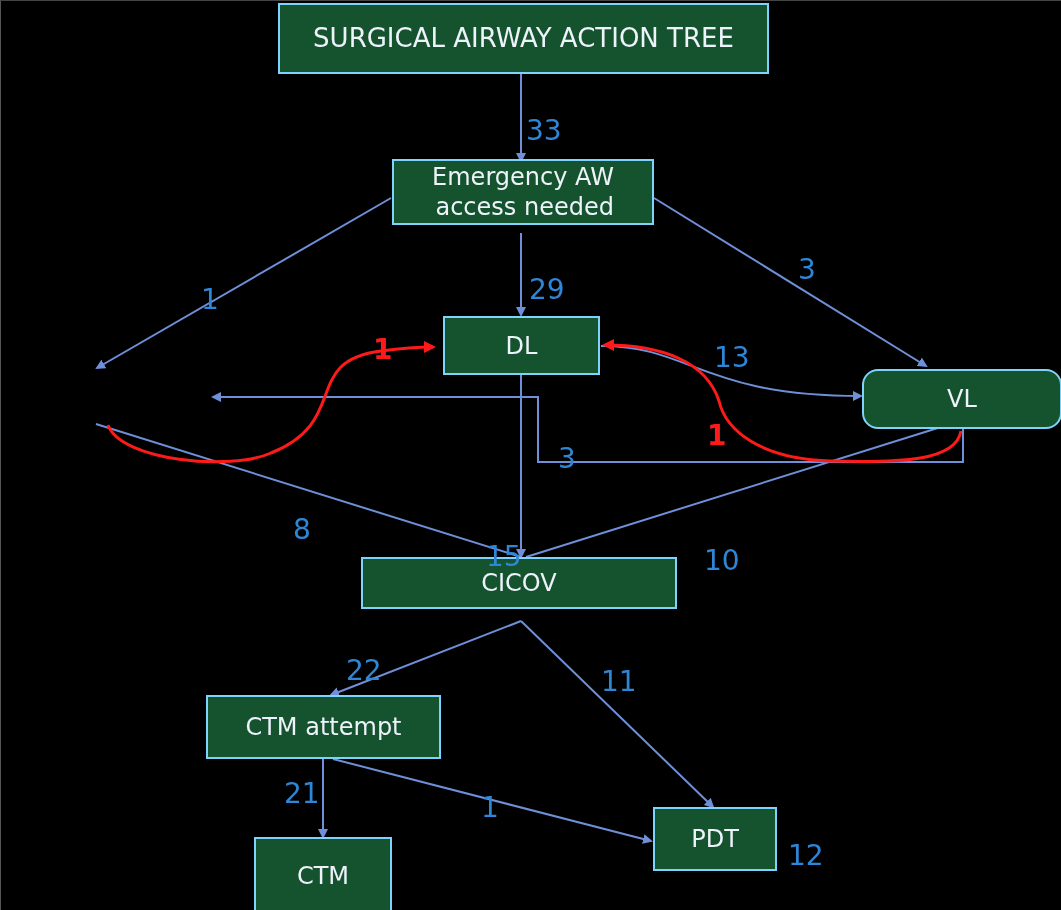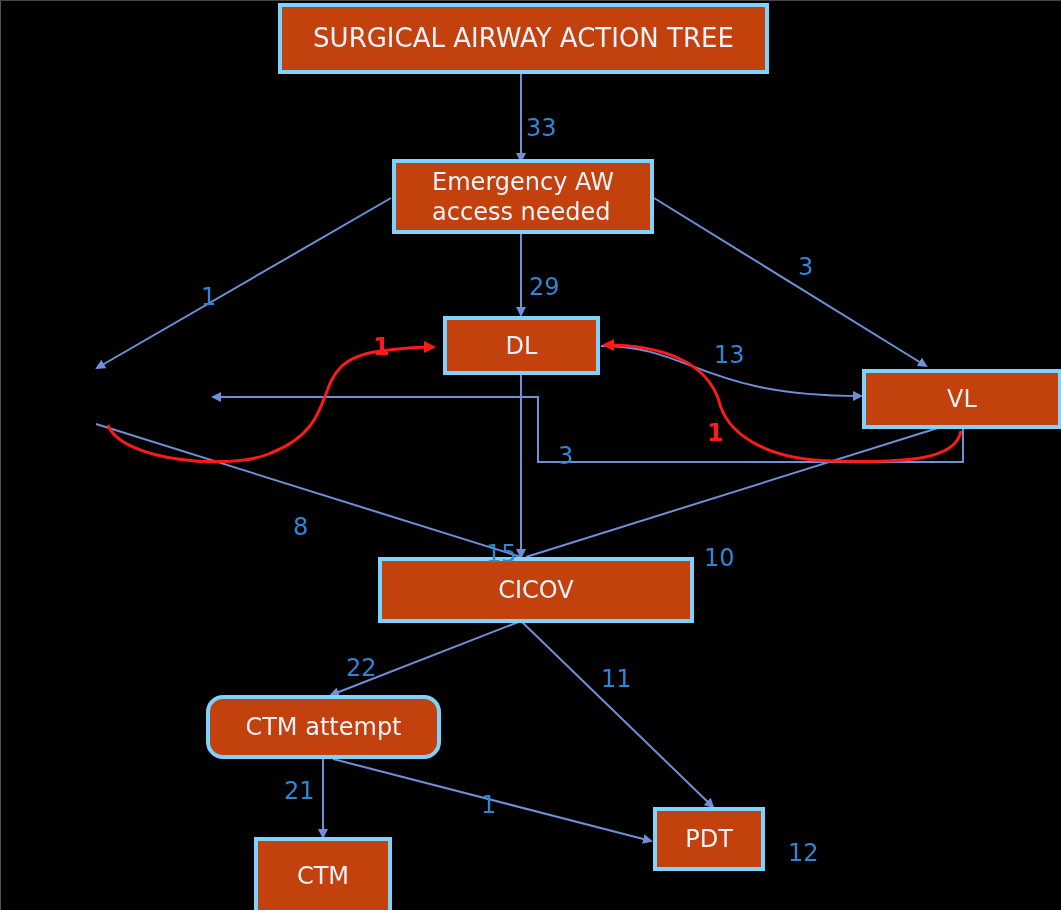--- a/index.html
+++ b/index.html
@@ -3,26 +3,26 @@
   <meta charset="utf-8">
   <style>
     html, body { margin: 0; padding: 0; background: #000; }
     #canvas {
       position: relative; width: 1061px; height: 910px; background: #000;
       border-top: 1px solid #444; border-left: 1px solid #555; box-sizing: border-box;
       overflow: hidden; font-family: "DejaVu Sans", sans-serif;
     }
     svg#edges { position: absolute; left: 0; top: 0; width: 1061px; height: 910px; }
     .node {
-      position: absolute; background: #c2410c; color: #eef2fa;
-      display: flex; align-items: center; justify-content: center; text-align: left;
-      font-size: 24px; line-height: 1.25; box-sizing: border-box; border: 4px solid #7dd3fc;
+      position: absolute; background: #14532d; color: #eef2fa;
+      display: flex; align-items: center; justify-content: center; text-align: right;
+      font-size: 24px; line-height: 1.25; box-sizing: border-box; border: 2px solid #7dd3fc;
       white-space: pre-line;
     }
-    .lbl { position: absolute; font-size: 24px; color: #2e86d6; font-weight: normal; }
+    .lbl { position: absolute; font-size: 28px; color: #2e86d6; font-weight: normal; }
     .lbl.red { color: #ff1a1a; font-weight: bold; }
   </style>
 </head>
 <body>
 
 <div id="canvas">
   <svg id="edges" viewBox="0 0 1061 910">
     <defs>
       <marker id="ab" markerWidth="10" markerHeight="10" refX="8" refY="5" orient="auto" markerUnits="userSpaceOnUse">
         <path d="M0,0 L10,5 L0,10 z" fill="#6f8fd8"></path>
@@ -46,28 +46,28 @@
       <line x1="322" y1="758" x2="322" y2="836" marker-end="url(#ab)"></line>
       <line x1="332" y1="758" x2="650" y2="840" marker-end="url(#ab)"></line>
     </g>
     <g fill="none" stroke="#ff1a1a" stroke-width="3">
       <path d="M107,424 C120,460 230,470 270,452 C350,420 300,360 380,350 C410,346 420,346 432,346" marker-end="url(#ar)"></path>
       <path d="M960,430 C955,460 900,462 830,460 C760,458 725,430 718,400 C705,360 660,344 604,344" marker-end="url(#ar)"></path>
     </g>
   </svg>
 
   <div class="node" style="left:277px;top:2px;width:491px;height:71px;font-size:26px;">SURGICAL AIRWAY ACTION TREE</div>
-  <div class="node" style="left:391px;top:158px;width:262px;height:75px;">Emergency AW
+  <div class="node" style="left:391px;top:158px;width:262px;height:66px;">Emergency AW
 access needed</div>
   <div class="node" style="left:442px;top:315px;width:157px;height:59px;">DL</div>
-  <div class="node" style="left:861px;top:368px;width:200px;height:60px;">VL</div>
-  <div class="node" style="left:377px;top:556px;width:316px;height:66px;">CICOV</div>
-  <div class="node" style="left:205px;top:694px;width:235px;height:64px;border-radius:17px;">CTM attempt</div>
+  <div class="node" style="left:861px;top:368px;width:200px;height:60px;border-radius:16px;">VL</div>
+  <div class="node" style="left:360px;top:556px;width:316px;height:52px;">CICOV</div>
+  <div class="node" style="left:205px;top:694px;width:235px;height:64px;">CTM attempt</div>
   <div class="node" style="left:253px;top:836px;width:138px;height:78px;">CTM</div>
-  <div class="node" style="left:652px;top:806px;width:112px;height:64px;">PDT</div>
+  <div class="node" style="left:652px;top:806px;width:124px;height:64px;">PDT</div>
 
   <span class="lbl" style="left:525px;top:113px;">33</span>
   <span class="lbl" style="left:200px;top:282px;">1</span>
   <span class="lbl" style="left:528px;top:272px;">29</span>
   <span class="lbl" style="left:797px;top:252px;">3</span>
   <span class="lbl" style="left:713px;top:340px;">13</span>
   <span class="lbl red" style="left:372px;top:332px;">1</span>
   <span class="lbl red" style="left:706px;top:418px;">1</span>
   <span class="lbl" style="left:557px;top:441px;">3</span>
   <span class="lbl" style="left:292px;top:512px;">8</span>

